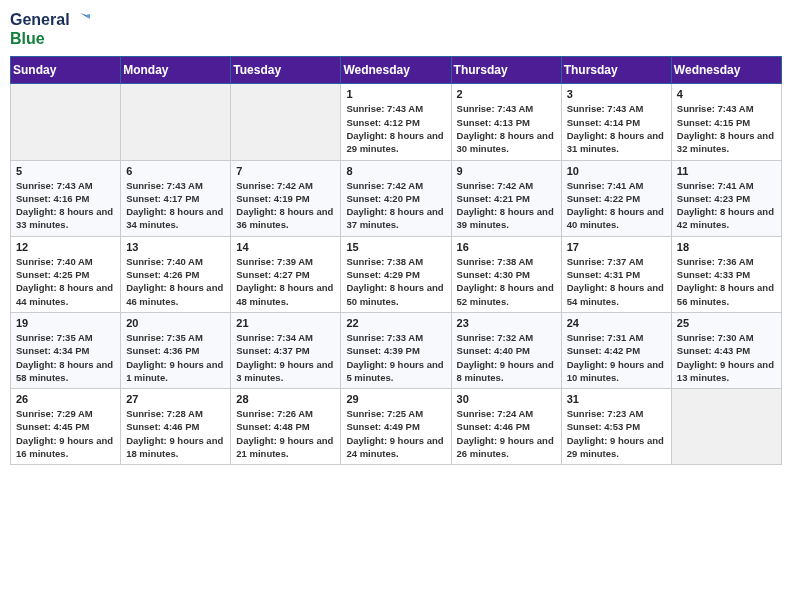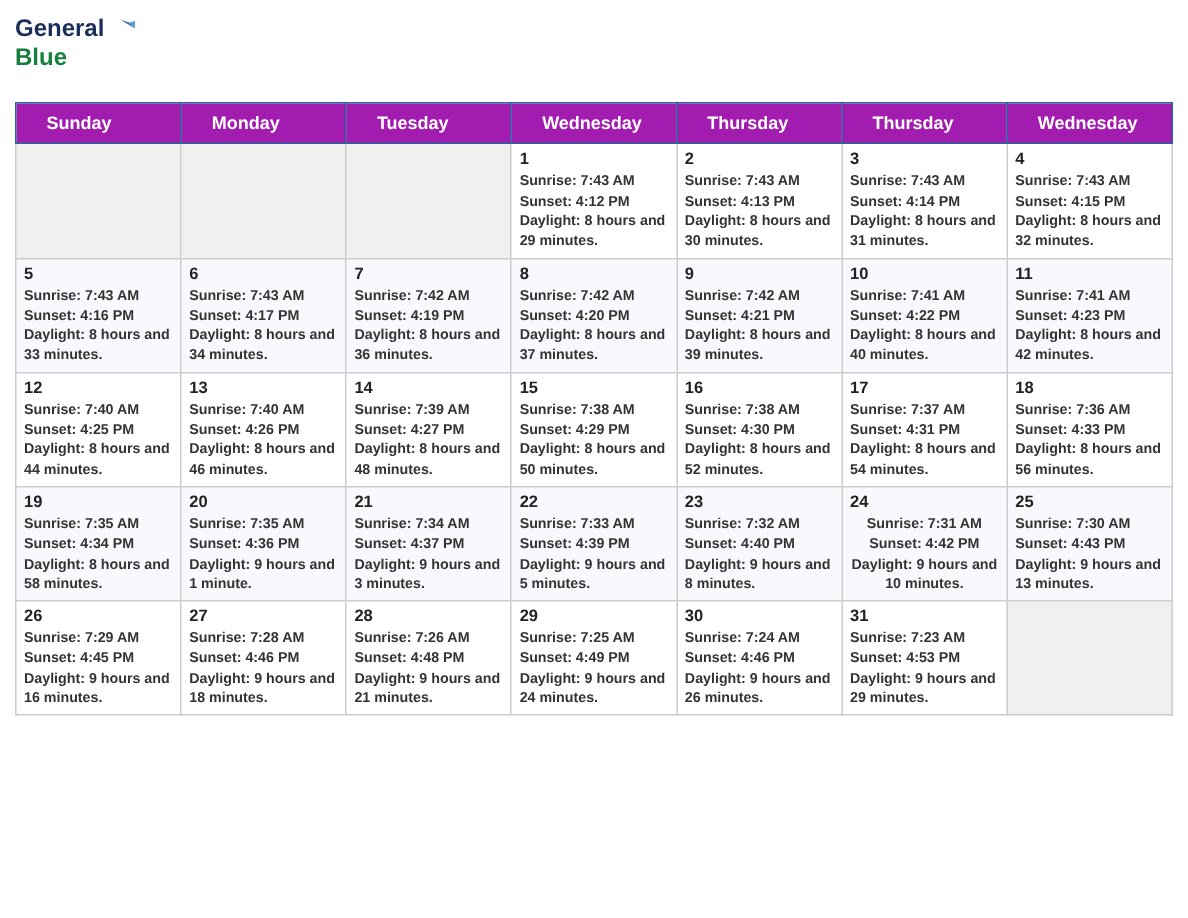--- a/index.html
+++ b/index.html
@@ -7,21 +7,21 @@
       font-family: Arial, sans-serif;
       background: #fff;
       width: 792px;
       min-height: 612px;
       padding: 10px;
     }
     .header {
       display: flex;
       align-items: flex-start;
       justify-content: space-between;
-      margin-bottom: 20px;
+      margin-bottom: 8px;
     }
     .logo {
       display: flex;
       align-items: center;
       gap: 4px;
     }
     .title-block {
       text-align: right;
     }
     .month-title {
@@ -32,25 +32,25 @@
     .location {
       font-size: 14px;
       color: #444;
     }
     .calendar {
       width: 100%;
       border-collapse: collapse;
       border: 1px solid #ccc;
     }
     .calendar th {
-      background: #a21caf;
+      background: #4c1d95;
       color: #fff;
       font-size: 12px;
       font-weight: bold;
-      padding: 6px 20px;
+      padding: 6px 2px;
       text-align: left;
       border: 1px solid #2a5fa0;
     }
     .calendar td {
       border: 1px solid #ccc;
       vertical-align: top;
       padding: 4px 5px;
       width: calc(100% / 7);
       min-height: 80px;
       font-size: 10px;
@@ -254,21 +254,21 @@
 Daylight: 9 hours and 5 minutes.</div>
         </td>
         <td>
           <div class="day-number">23</div>
           <div class="day-info" style="white-space: pre-line;">Sunrise: 7:32 AM
 Sunset: 4:40 PM
 Daylight: 9 hours and 8 minutes.</div>
         </td>
         <td>
           <div class="day-number">24</div>
-          <div class="day-info" style="white-space: pre-line; text-align: center;">Sunrise: 7:31 AM
+          <div class="day-info" style="white-space: pre-line;">Sunrise: 7:31 AM
 Sunset: 4:42 PM
 Daylight: 9 hours and 10 minutes.</div>
         </td>
         <td>
           <div class="day-number">25</div>
           <div class="day-info" style="white-space: pre-line;">Sunrise: 7:30 AM
 Sunset: 4:43 PM
 Daylight: 9 hours and 13 minutes.</div>
         </td>
       </tr>

